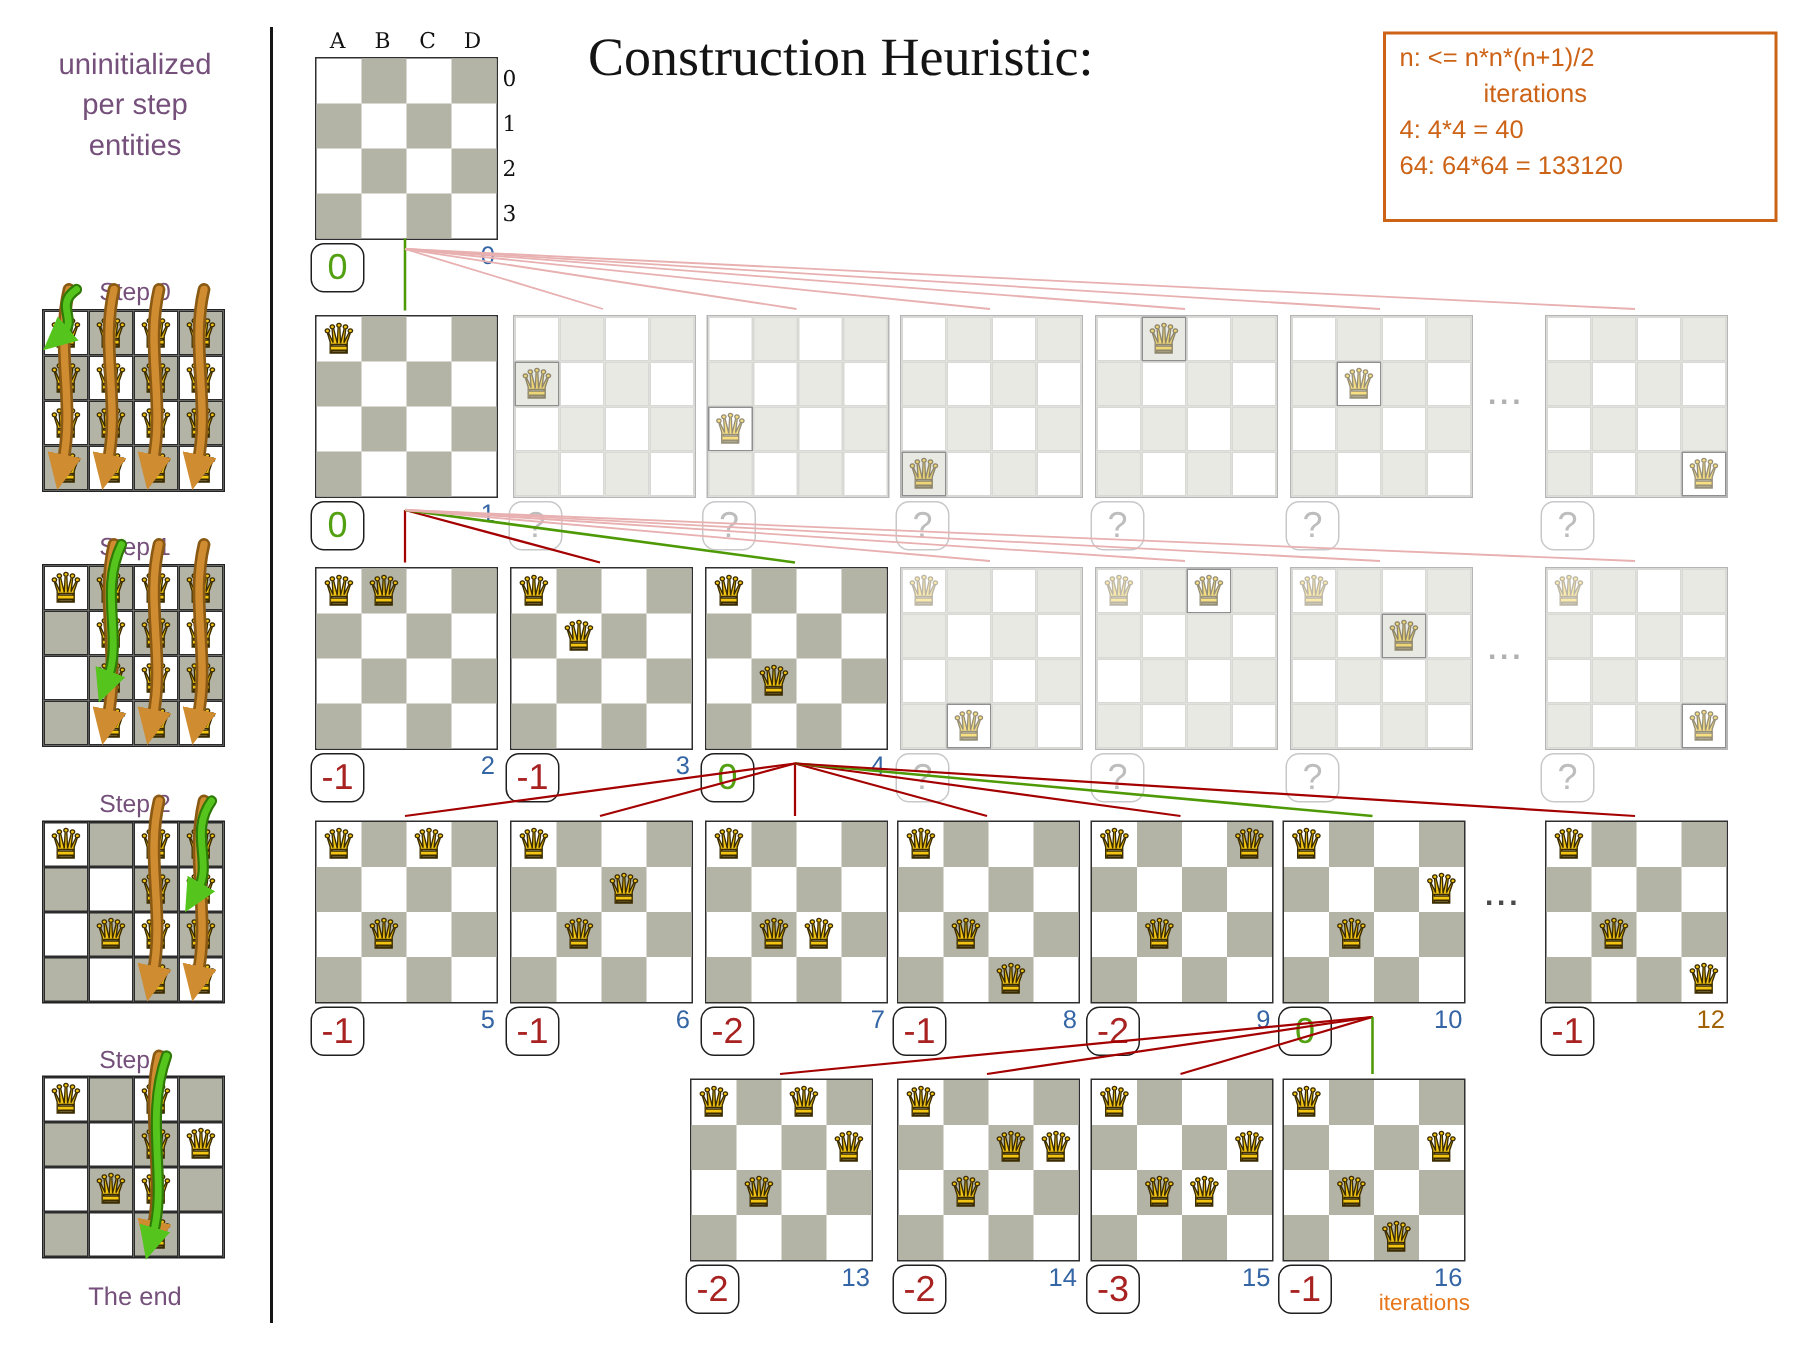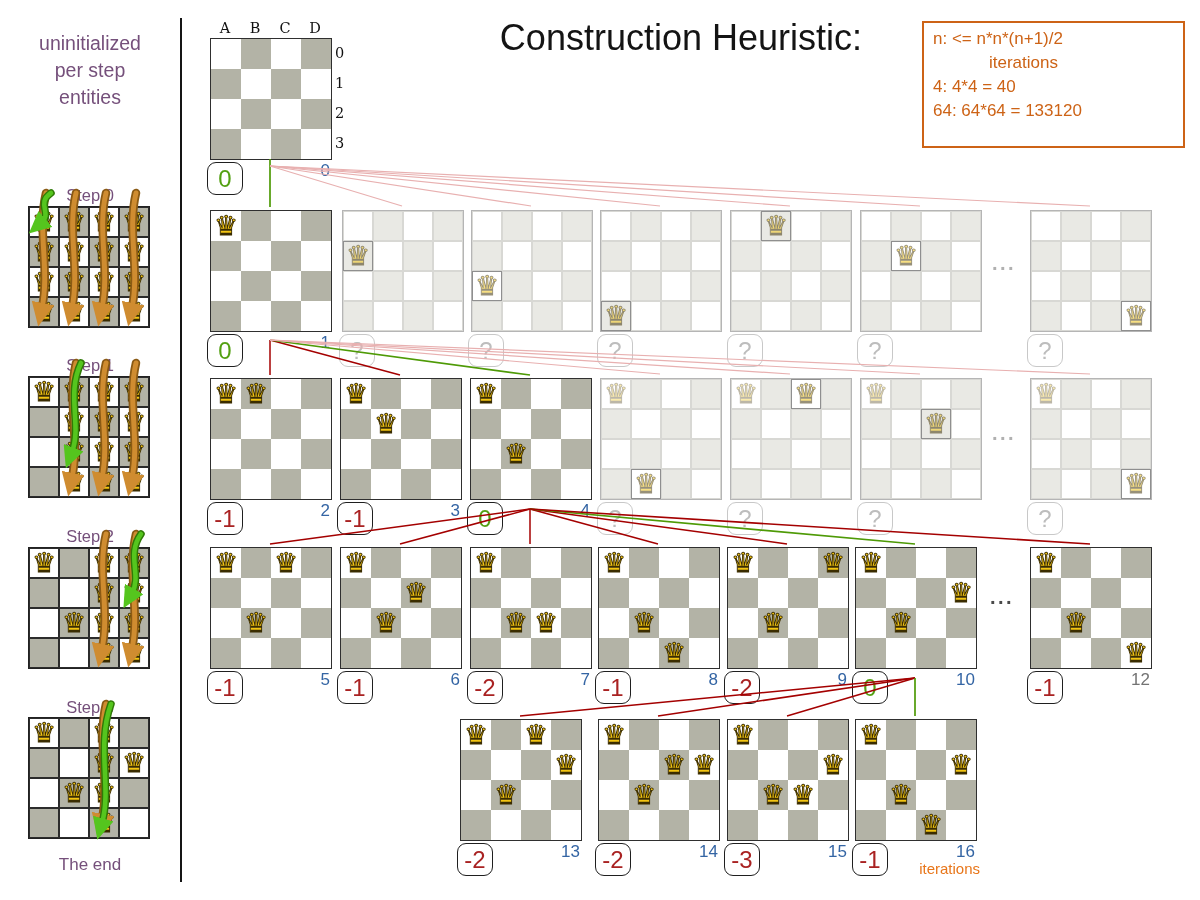--- a/index.html
+++ b/index.html
@@ -1,21 +1,21 @@
 <!DOCTYPE html>
 <html><head>
 <meta charset="utf-8">
 <style>
   html,body{margin:0;padding:0;background:#ffffff;}
   body{width:1200px;height:900px;position:relative;overflow:hidden;
        font-family:"Liberation Sans",sans-serif;color:#141414;}
   #stage{position:absolute;left:0;top:0;width:1200px;height:900px;}
 
   
-  #title{position:absolute;left:382px;top:16px;width:480px;text-align:right;}
+  #title{position:absolute;left:392px;top:16px;width:480px;text-align:left;font-family:Liberation Serif, serif;}
   #title .t{font-size:36px;line-height:44px;color:#141414;}
   #subtitle{font-size:20px;line-height:26px;color:#141414;margin-top:2px;}
 
   
   #notebox{position:absolute;left:922px;top:21px;width:263px;height:127px;
            border:2.4px solid #cd6316;box-sizing:border-box;padding:4px 0 0 9px;}
   #notebox .nl{font-size:17px;line-height:24px;color:#cd6316;white-space:nowrap;}
   #notebox .nl.indent{padding-left:56px;}
 
   
@@ -689,21 +689,21 @@
         <div class="cell dark" style="left: 90px; top: 60px;"></div>
         <div class="cell dark" style="left: 0px; top: 90px;"></div>
         <div class="cell" style="left: 30px; top: 90px;"></div>
         <div class="cell dark" style="left: 60px; top: 90px;"></div>
         <div class="cell" style="left: 90px; top: 90px;"></div>
         <div class="queen" style="left: 0px; top: 0px;">♛</div>
         <div class="queen" style="left: 30px; top: 60px;">♛</div>
         <div class="queen" style="left: 90px; top: 90px;">♛</div>
       </div>
       <div class="badge" style="left: 1027px; top: 671px; color: rgb(169, 34, 34);">-1</div>
-      <div class="bidx" style="left: 1088px; top: 670px; color: #737373;">12</div>
+      <div class="bidx" style="left: 1088px; top: 670px; color: #a16207;">12</div>
       <div class="board" style="left: 460px; top: 719px;">
         <div class="cell" style="left: 0px; top: 0px;"></div>
         <div class="cell dark" style="left: 30px; top: 0px;"></div>
         <div class="cell" style="left: 60px; top: 0px;"></div>
         <div class="cell dark" style="left: 90px; top: 0px;"></div>
         <div class="cell dark" style="left: 0px; top: 30px;"></div>
         <div class="cell" style="left: 30px; top: 30px;"></div>
         <div class="cell dark" style="left: 60px; top: 30px;"></div>
         <div class="cell" style="left: 90px; top: 30px;"></div>
         <div class="cell" style="left: 0px; top: 60px;"></div>

